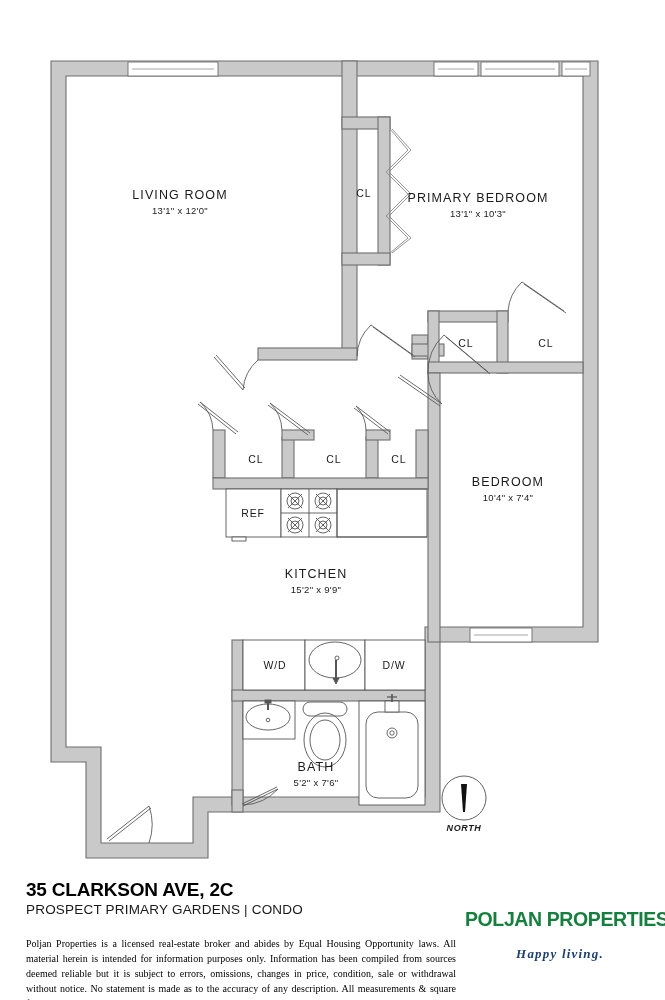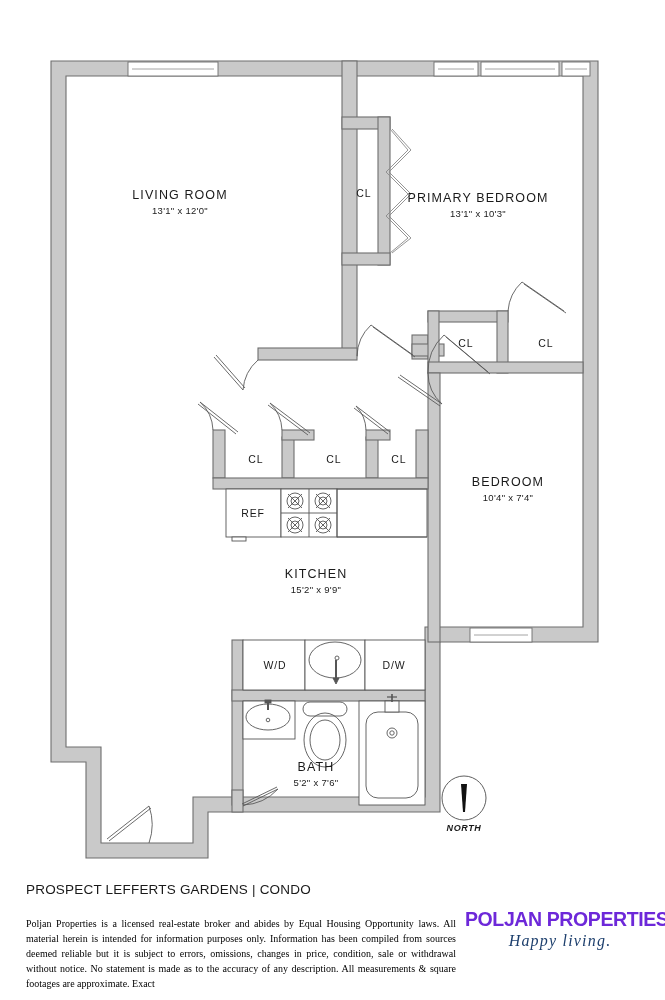--- a/index.html
+++ b/index.html
@@ -118,24 +118,25 @@
     font-family: "Liberation Sans", sans-serif;
     font-size: 19.5px;
     font-weight: bold;
     letter-spacing: -0.4px;
     line-height: 1;
     white-space: nowrap;
   }
   #brand-tagline {
     font-family: "Liberation Serif", serif;
     font-style: italic;
-    font-size: 16px;
+    font-size: 13px;
     letter-spacing: 1.2px;
-    margin-top: 2px;
+    margin-top: 17px;
     line-height: 1.1;
+    font-weight: bold;
   }
 </style>
 </head>
 <body>
 
 <div id="floorplan-wrap">
 <svg id="floorplan-svg" viewBox="0 0 665 870" xmlns="http://www.w3.org/2000/svg">
 
   <g>
     <path fill="#c9c9c9" stroke="#6e6e6e" stroke-width="1.1" fill-rule="evenodd" d="M 51,61
@@ -379,22 +380,23 @@
     <text class="appliance-label" x="275" y="669">W/D</text>
     <text class="appliance-label" x="394" y="669">D/W</text>
   </g>
 
   <text class="north-label" x="464" y="831">NORTH</text>
 </svg>
 </div>
 
 <div id="footer">
   <div id="footer-left">
-    <div id="neighborhood-line">PROSPECT LEFFERTS GARDENS  |  CONDO</div>
+    <div id="address-line">35 CLARKSON AVE, 2C</div>
+    <div id="neighborhood-line">PROSPECT PRIMARY GARDENS  |  CONDO</div>
     <div id="disclaimer">
       <span>Poljan Properties is a licensed real-estate broker and abides by Equal Housing Opportunity laws. All material herein is intended for information purposes only. Information has been compiled  from sources deemed reliable but it is subject to errors, omissions, changes in price, condition, sale or withdrawal without notice. No statement is made as to the accuracy of any description. All measurements &amp; square footages are approximate. Exact</span>
     </div>
   </div>
   <div id="footer-right">
-    <div id="brand-name" style="color: #6d28d9;">POLJAN PROPERTIES</div>
+    <div id="brand-name" style="color: #15803d;">POLJAN PROPERTIES</div>
     <div id="brand-tagline" style="color: rgb(29, 63, 109);">Happy living.</div>
   </div>
 </div>
 
 </body></html>

